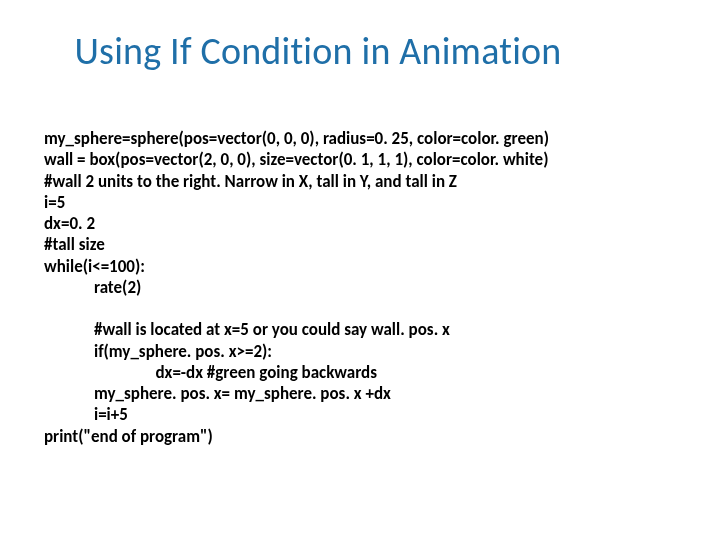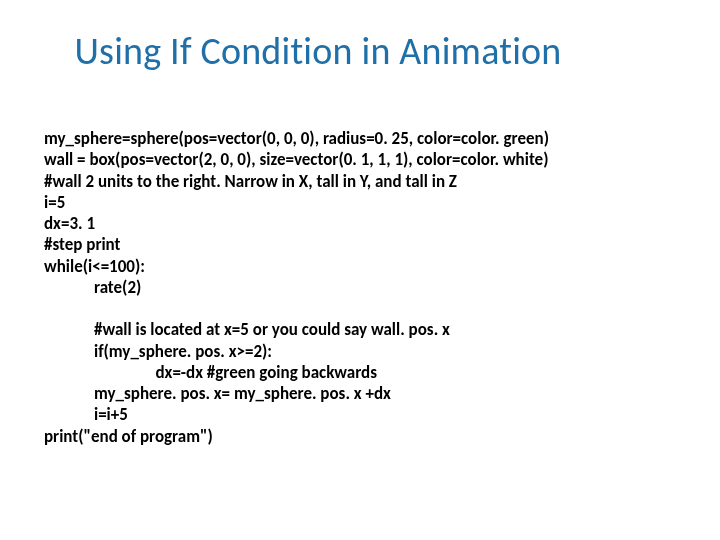--- a/index.html
+++ b/index.html
@@ -42,22 +42,22 @@
 </style>
 </head>
 <body>
 
 <div class="slide">
   <div class="title">Using If Condition in Animation</div>
   <div class="code-block"><span>my_sphere=sphere(pos=vector(0, 0, 0), radius=0. 25, color=color. green)</span>
 <span>wall = box(pos=vector(2, 0, 0), size=vector(0. 1, 1, 1), color=color. white)</span>
 <span>#wall 2 units to the right. Narrow in X, tall in Y, and tall in Z</span>
 <span>i=5</span>
-<span>dx=3. 1</span>
-<span>#step print</span>
+<span>dx=0. 2</span>
+<span>#tall size</span>
 <span>while(i&lt;=100):</span>
 <span>             rate(2)</span>
 <span></span>
 <span>             #wall is located at x=5 or you could say wall. pos. x</span>
 <span>             if(my_sphere. pos. x&gt;=2):</span>
 <span>                             dx=-dx #green going backwards</span>
 <span>             my_sphere. pos. x= my_sphere. pos. x +dx</span>
 <span>             i=i+5</span>
 <span>print("end of program")</span></div>
 </div>

